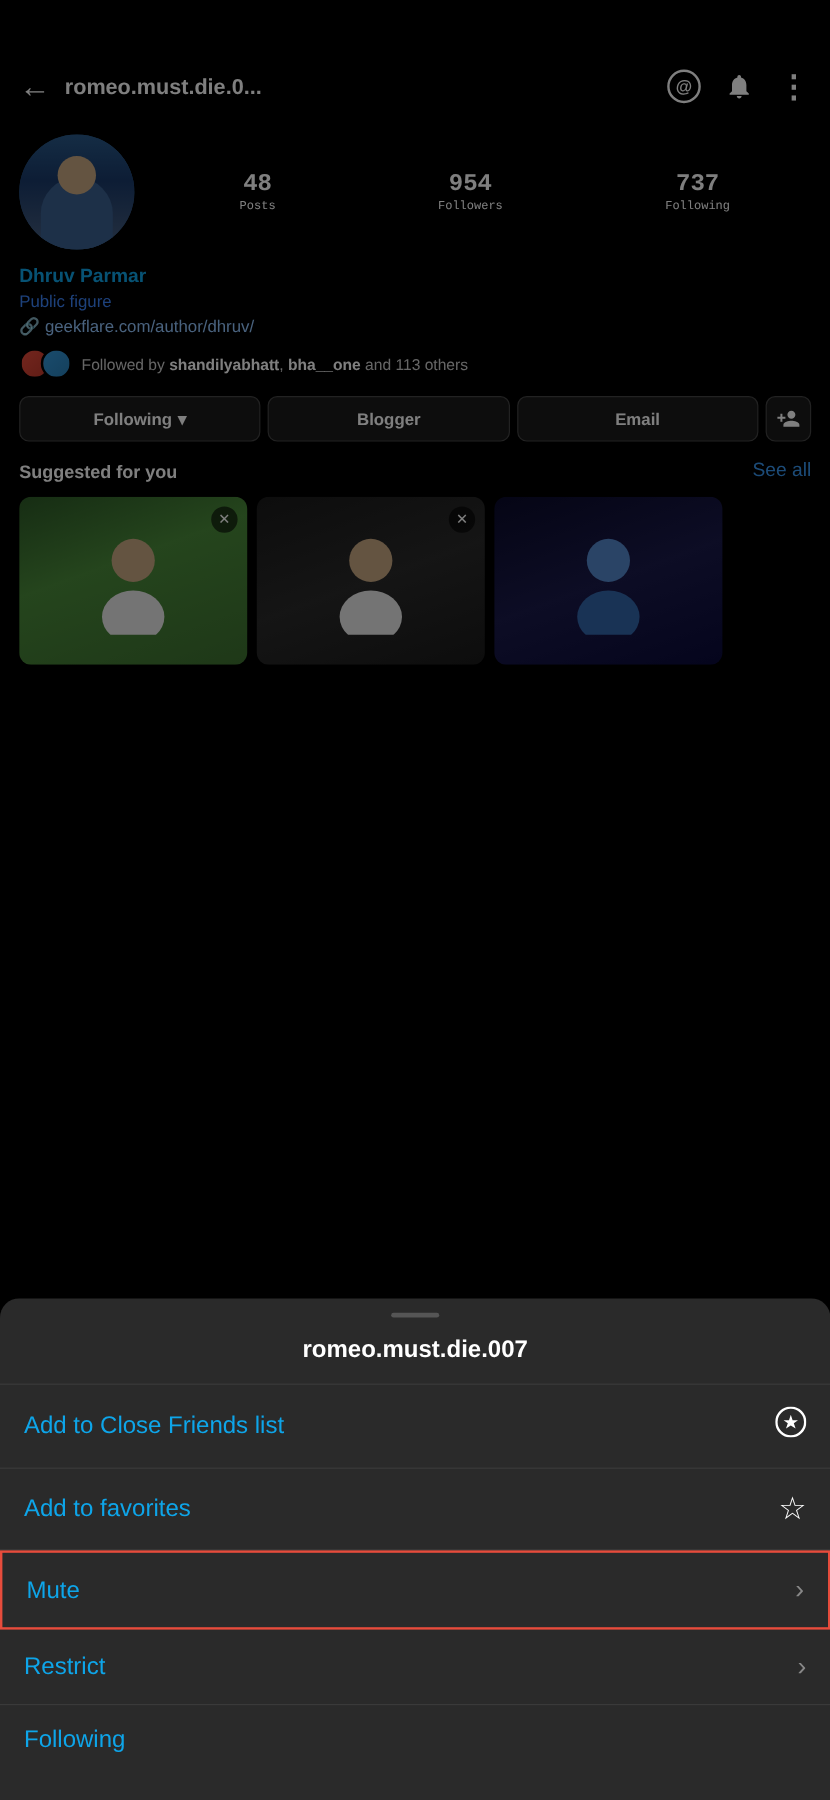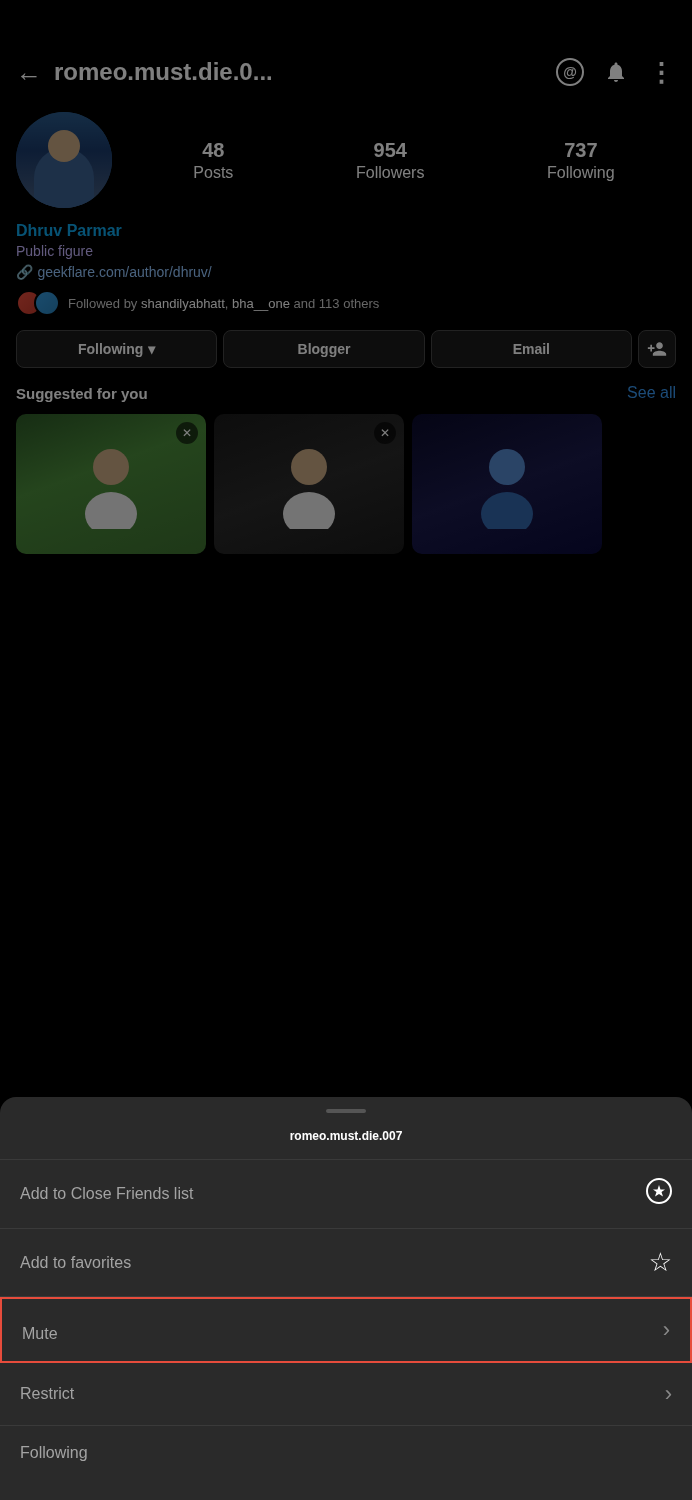--- a/index.html
+++ b/index.html
@@ -29,21 +29,21 @@
       height: 56px;
     }
     .top-nav .back-icon {
       font-size: 26px;
       color: #fff;
       margin-right: 12px;
       cursor: pointer;
     }
     .top-nav .username-title {
       flex: 1;
-      font-size: 24px;
+      font-size: 18px;
       font-weight: 600;
       color: #fff;
     }
     .top-nav .nav-icons {
       display: flex;
       gap: 18px;
       align-items: center;
     }
     .nav-icon {
       width: 28px;
@@ -119,43 +119,44 @@
       border-radius: 50%;
     }
 
     .stats {
       display: flex;
       flex: 1;
       justify-content: space-around;
     }
     .stat-item {
       text-align: center;
+      font-family: Liberation Mono, monospace;
     }
     .stat-number {
       font-size: 20px;
       font-weight: 700;
       color: #fff;
       display: block;
     }
     .stat-label {
-      font-size: 16px;
+      font-size: 10px;
       color: #fff;
       display: block;
       margin-top: 2px;
     }
 
     .profile-name {
       font-size: 16px;
       font-weight: 700;
       color: #0ea5e9;
       margin-bottom: 3px;
     }
     .profile-category {
       font-size: 14px;
-      color: #c4b5fd;
+      color: #3b82f6;
       margin-bottom: 5px;
     }
     .profile-bio {
       font-size: 14px;
       color: #fff;
       line-height: 1.5;
       margin-bottom: 6px;
     }
     .profile-link {
       font-size: 14px;
@@ -184,21 +185,21 @@
       margin-right: -8px;
       overflow: hidden;
     }
     .followed-avatar:first-child {
       background: linear-gradient(135deg, #e74c3c, #c0392b);
     }
     .followed-avatar:last-child {
       background: linear-gradient(135deg, #3498db, #2980b9);
       margin-right: 0;
     }
-    .followed-by span strong { color: #fff; font-weight: 400; }
+    .followed-by span strong { color: #fff; font-weight: 700; }
 
     
     .action-buttons {
       display: flex;
       gap: 6px;
       margin-bottom: 16px;
     }
     .btn {
       flex: 1;
       height: 38px;
@@ -304,41 +305,41 @@
     }
     .sheet-handle {
       width: 40px;
       height: 4px;
       background: #555;
       border-radius: 2px;
       margin: 12px auto 16px;
     }
     .sheet-username {
       text-align: center;
-      font-size: 12px;
+      font-size: 20px;
       font-weight: 700;
       color: #fff;
       padding-bottom: 16px;
       border-bottom: 1px solid #3a3a3a;
     }
     .sheet-item {
       display: flex;
       align-items: center;
       justify-content: space-between;
       padding: 18px 20px;
       border-bottom: 1px solid #3a3a3a;
       cursor: pointer;
     }
     .sheet-item.highlighted {
       border: 2px solid #e74c3c;
       margin: 0 0;
     }
     .sheet-item-label {
-      font-size: 16px;
-      color: #a3a3a3;
+      font-size: 20px;
+      color: #0ea5e9;
     }
     .sheet-item-star-filled {
       font-size: 22px;
       color: #fff;
     }
     .sheet-item-chevron {
       font-size: 18px;
       color: #888;
     }
     .sheet-item-last {

